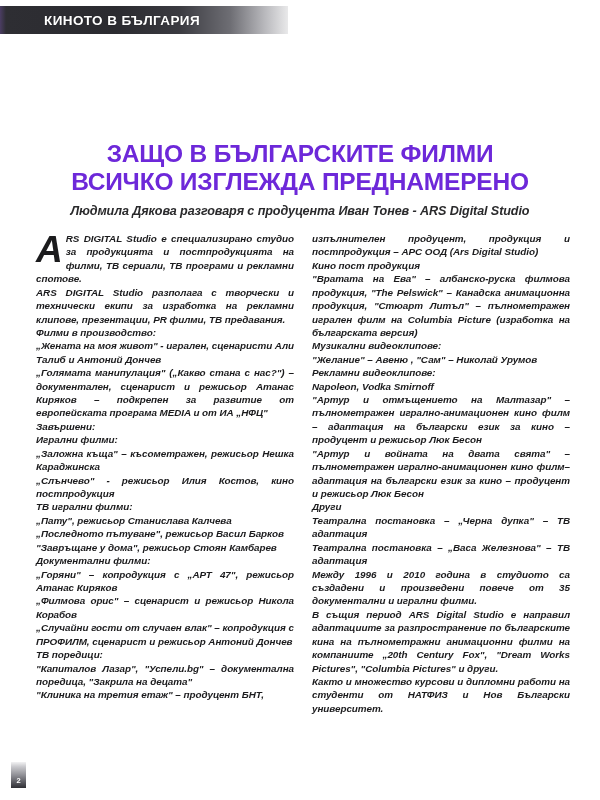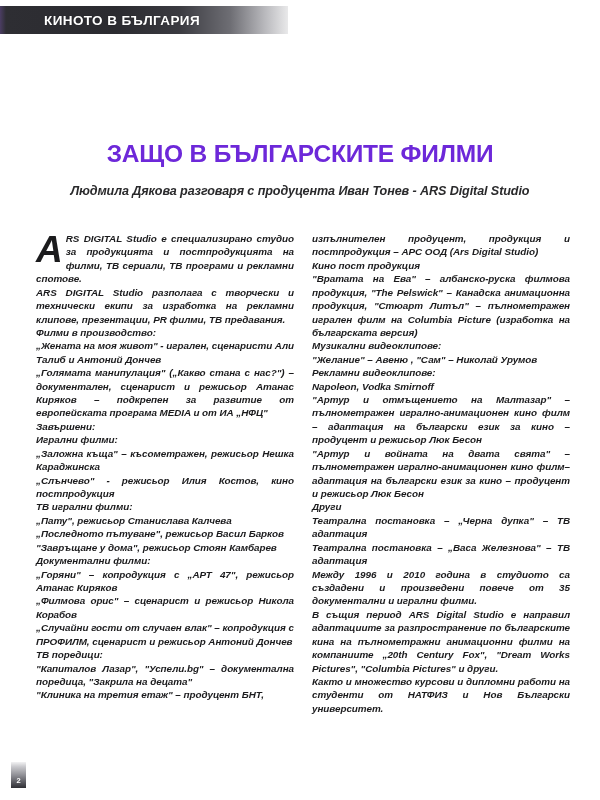--- a/index.html
+++ b/index.html
@@ -49,21 +49,21 @@
   }
   .headline-line {
     font-size: 24.5px;
     font-weight: bold;
     line-height: 1.14;
     letter-spacing: -0.2px;
     color: #6d28d9;
     white-space: nowrap;
   }
   .byline {
-    margin-top: 16px;
+    margin-top: 8px;
     font-size: 12.6px;
     font-style: italic;
     font-weight: bold;
     color: #2a2a2c;
     letter-spacing: -0.1px;
     white-space: nowrap;
   }
 
   
   .columns {
@@ -121,20 +121,21 @@
 </style>
 </head>
 <body>
 
 <div class="header-bar">
   <span class="header-bar-title">КИНОТО В БЪЛГАРИЯ</span>
 </div>
 
 <div class="headline">
   <div class="headline-line">ЗАЩО В БЪЛГАРСКИТЕ ФИЛМИ</div>
+  <div class="headline-line">ВСИЧКО ИЗГЛЕЖДА ПРЕДНАМЕРЕНО</div>
   <div class="byline">Людмила Дякова разговаря с продуцента Иван Тонев - ARS Digital Studio</div>
 </div>
 
 <div class="columns">
 
   <div class="column">
     <p class="para dropcap-para">ARS DIGITAL Studio е специализирано студио за продукцията и постпродукцията на филми, ТВ сериали, ТВ програми и рекламни спотове.</p>
     <p class="para">ARS DIGITAL Studio  разполага с творчески и технически екипи за изработка на рекламни клипове, презентации, PR филми, ТВ предавания.</p>
     <p class="para nojust">Филми в производство:</p>
     <p class="para">„Жената на моя живот" - игрален, сценаристи Али Талиб и Антоний Дончев</p>

